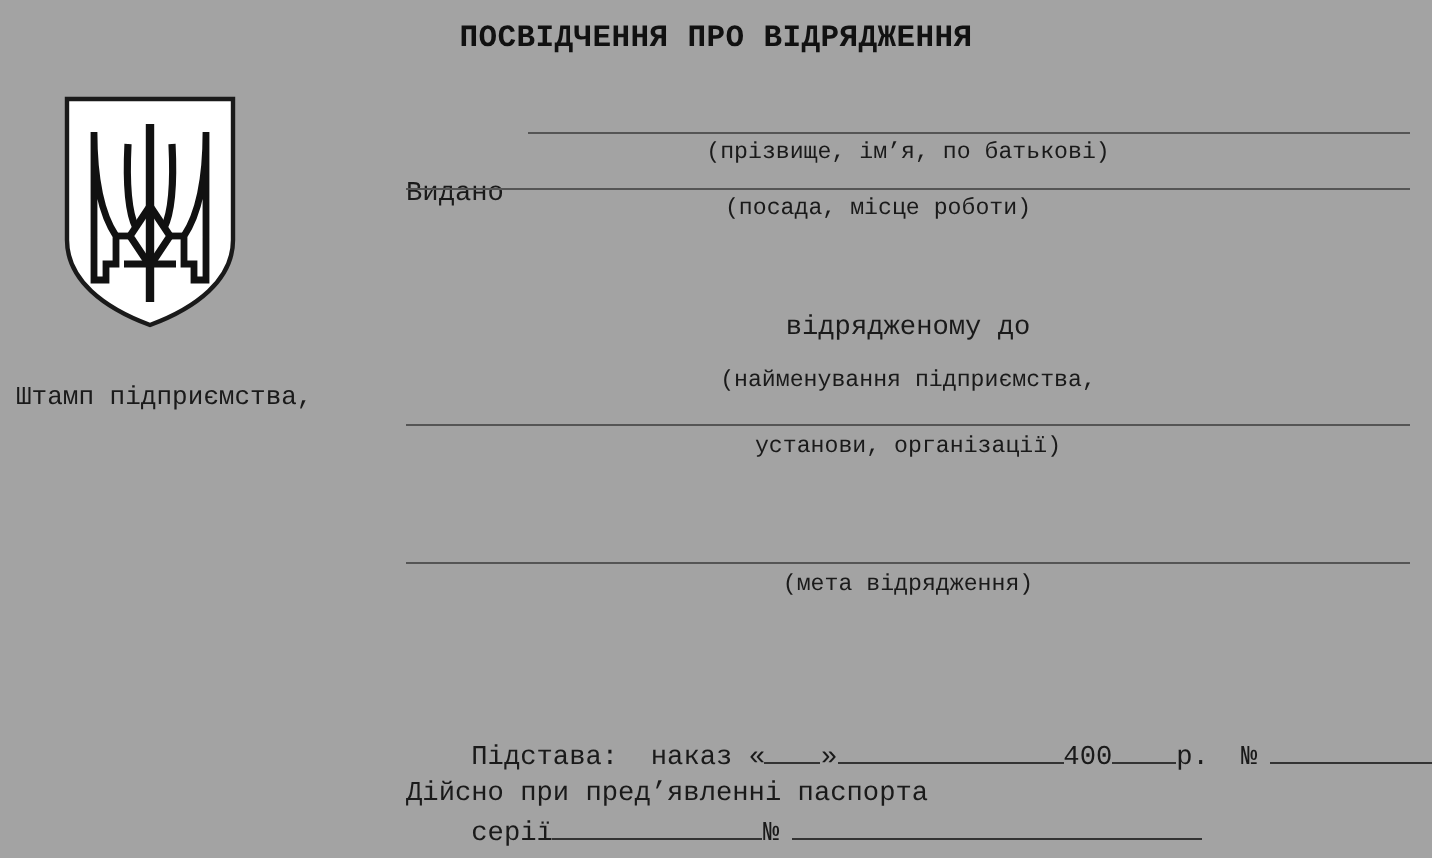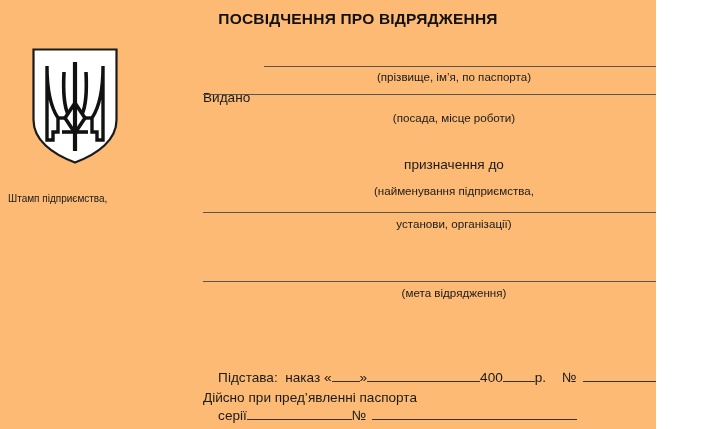--- a/index.html
+++ b/index.html
@@ -2,24 +2,24 @@
 <html><head>
 <meta charset="utf-8">
 <style>
   html, body {
     margin: 0;
     padding: 0;
     background: #ffffff;
   }
   #page {
     position: relative;
-    width: 656px;
+    width: 716px;
     height: 429px;
-    background: #fdba74;
-    font-family: Liberation Sans, sans-serif;
+    background: #a3a3a3;
+    font-family: Liberation Mono, monospace;
     color: #1a1a1a;
     overflow: hidden;
   }
 
   
   .doc-title {
     position: absolute;
     left: 0;
     top: 10px;
     width: 716px;
@@ -38,21 +38,21 @@
     width: 86px;
     height: 116px;
   }
   .emblem-wrap svg { display: block; }
 
   .stamp-caption {
     position: absolute;
     left: 8px;
     top: 190px;
     width: 178px;
-    font-size: 10px;
+    font-size: 13px;
     line-height: 17px;
     color: #1a1a1a;
   }
 
   
   .form-text {
     position: absolute;
     font-size: 13.6px;
     color: #1a1a1a;
     white-space: pre;
@@ -109,26 +109,26 @@
       </g>
     </svg>
   </div>
 
   <div class="stamp-caption">
     <div>Штамп підприємства,</div>
   </div>
 
   <div class="form-text" style="left:203px; top:50px;">Видано</div>
   <div class="rule" style="left:264px; top:66px; width:441px;"></div>
-  <div class="caption" style="left:203px; top:70px; width:502px;">(прізвище, ім’я, по паспорта)</div>
+  <div class="caption" style="left:203px; top:70px; width:502px;">(прізвище, ім’я, по батькові)</div>
 
   <div class="rule" style="left:203px; top:94px; width:502px;"></div>
-  <div class="caption" style="left:203px; top:98px; width:502px;margin-top:13px;">(посада, місце роботи)</div>
+  <div class="caption" style="left:188px; top:98px; width:502px;">(посада, місце роботи)</div>
 
-  <div class="form-text" style="left:203px; top:117px; width:502px; text-align:center;">призначення до</div>
+  <div class="form-text" style="left:203px; top:117px; width:502px; text-align:center;">відрядженому до</div>
 
   <div class="caption" style="left:203px; top:184px; width:502px;">(найменування підприємства,</div>
   <div class="rule" style="left:203px; top:212px; width:502px;"></div>
   <div class="caption" style="left:203px; top:217px; width:502px;">установи, організації)</div>
 
 
   <div class="rule" style="left:203px; top:281px; width:502px;"></div>
   <div class="caption" style="left:203px; top:286px; width:502px;">(мета відрядження)</div>
 
   <div class="form-text" style="left:203px; top:314px;">

